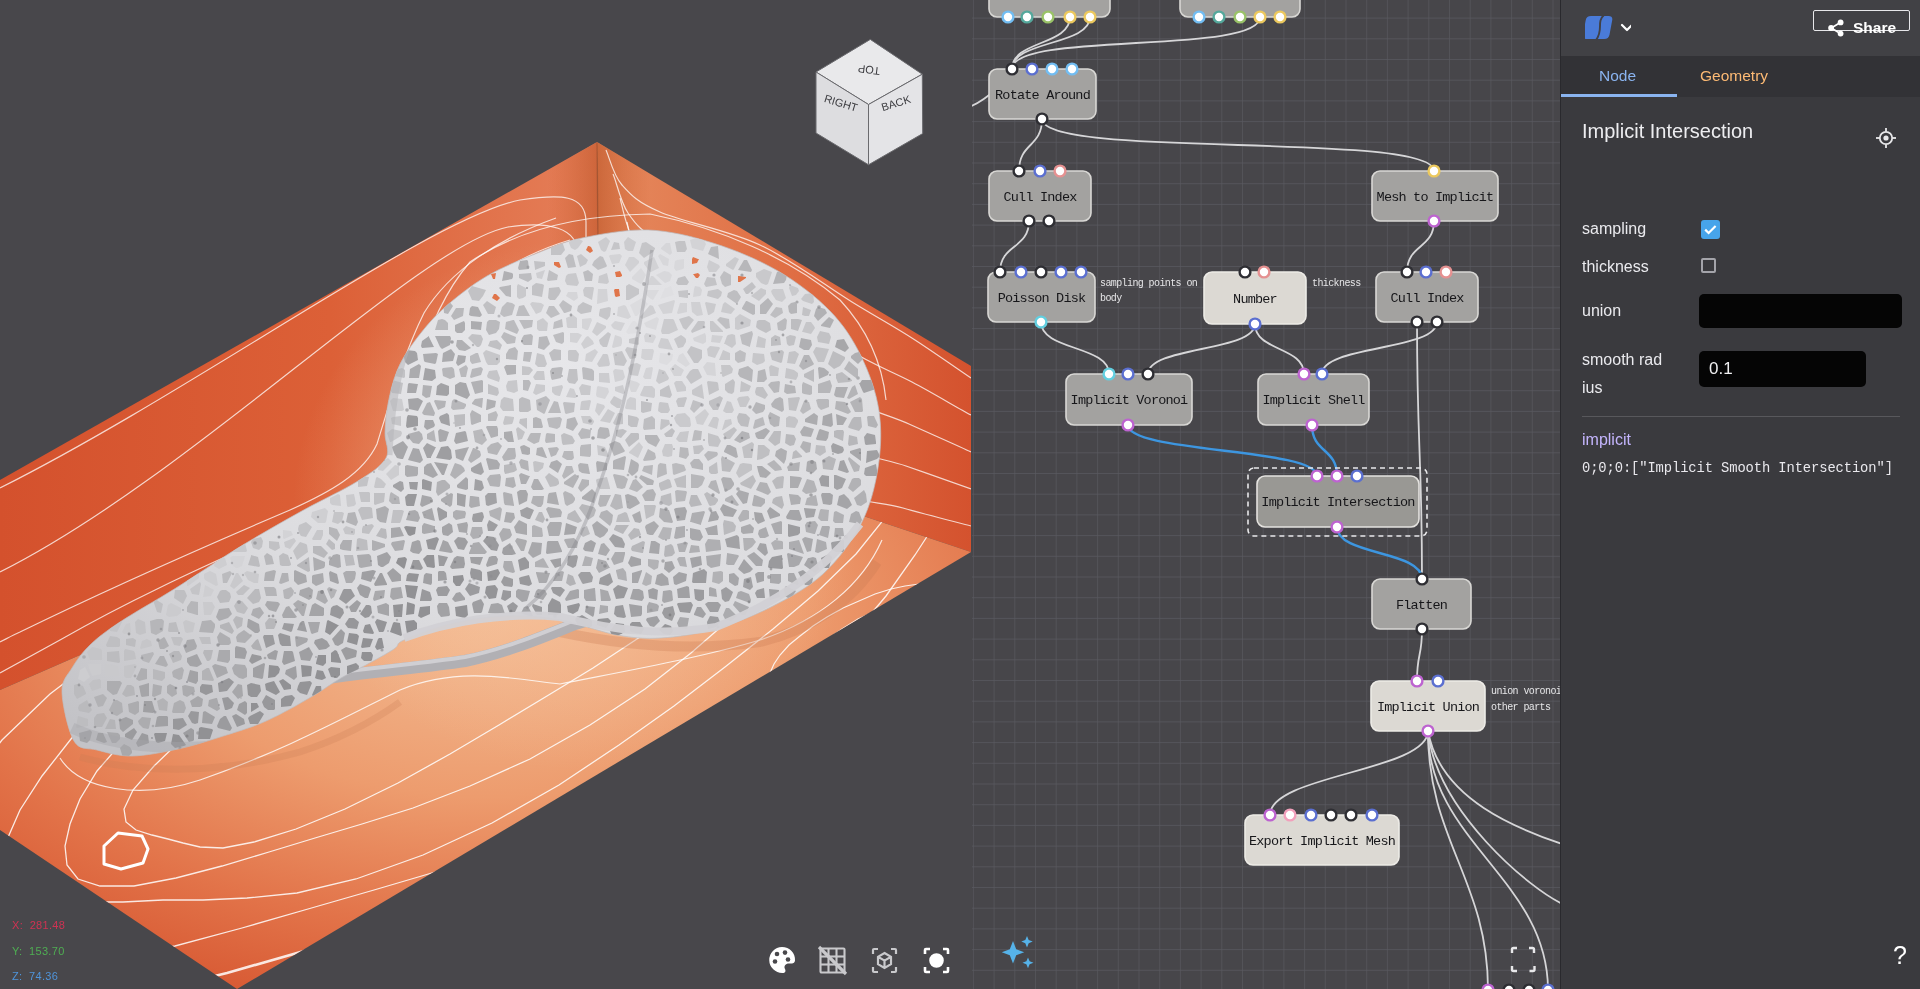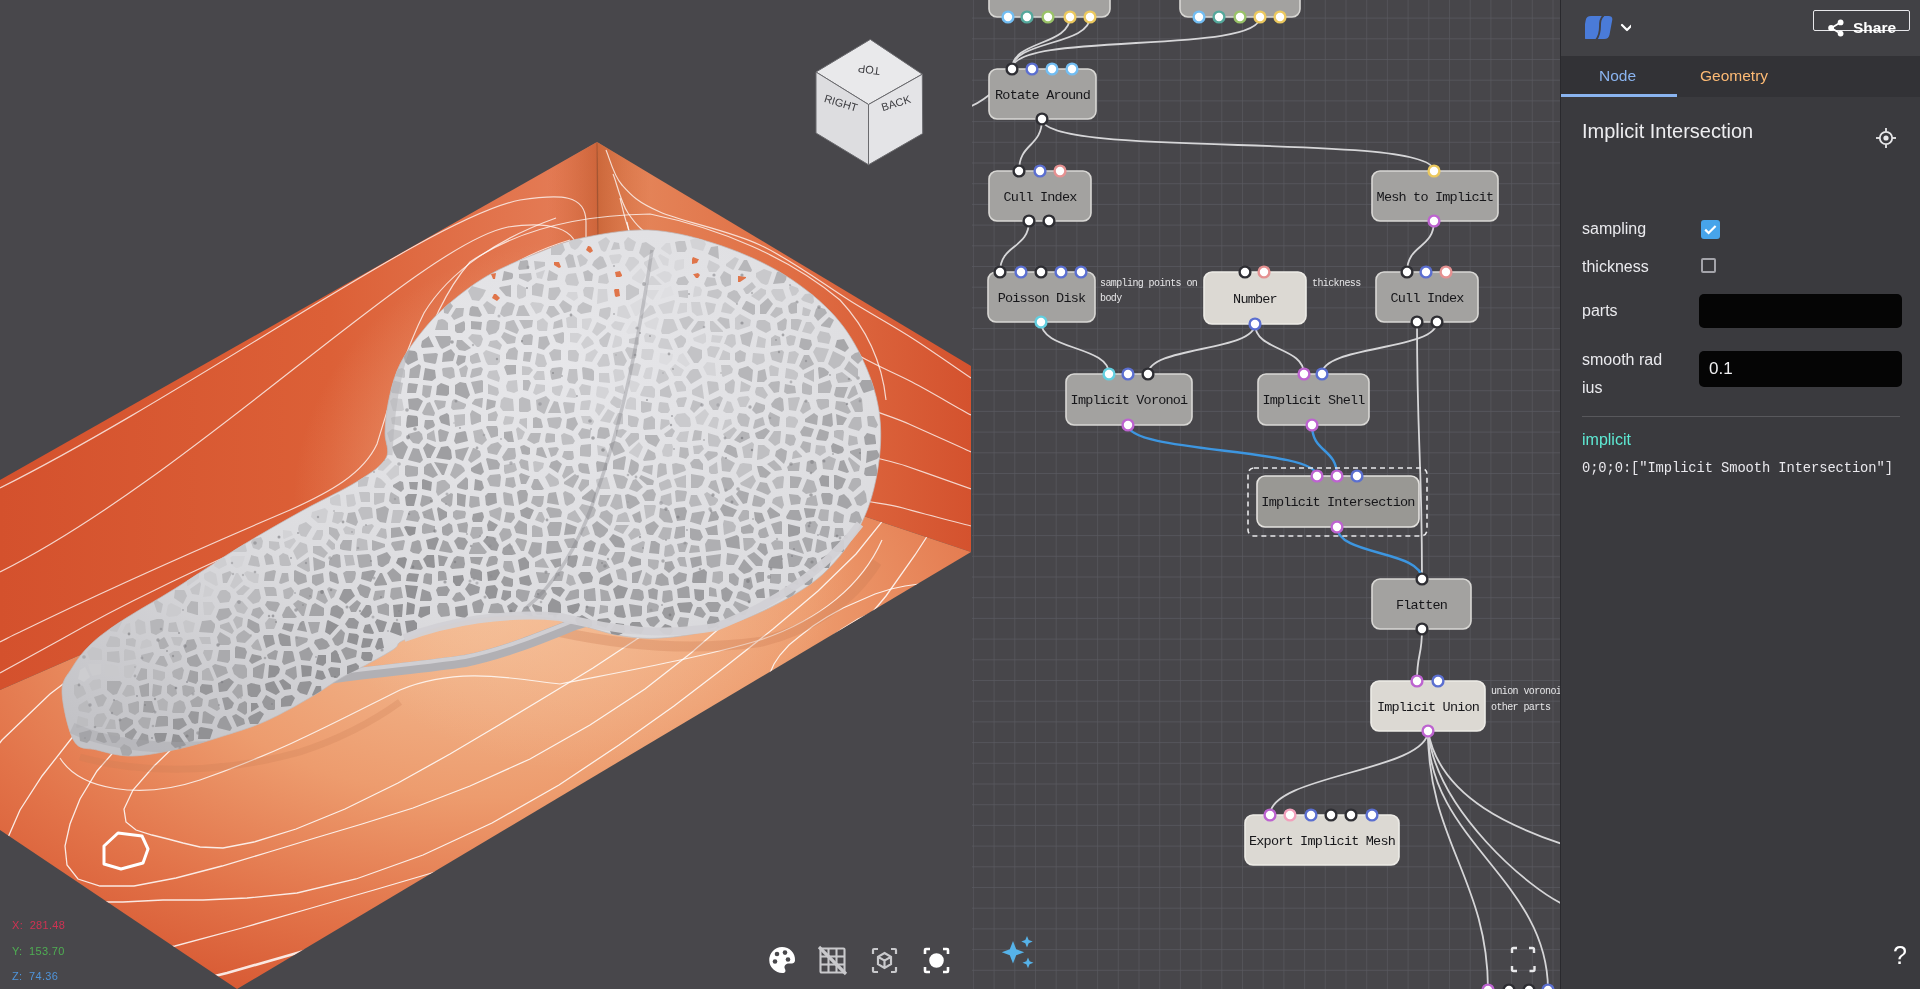--- a/index.html
+++ b/index.html
@@ -1422,21 +1422,21 @@
         </g>
 </svg>
 <div style="position:absolute;left:21px;top:220px;font-family:'Liberation Sans',sans-serif;font-size:16px;color:#eaeaee">sampling</div>
 <div style="position:absolute;left:140px;top:220px;width:19px;height:19px;background:#47a4ea;border-radius:3px">
  <svg width="19" height="19">
           <path d="M4.2,9.6 l3.4,3.4 l7,-7" stroke="#fff" stroke-width="2.2" fill="none"></path>
         </svg>
 </div>
 <div style="position:absolute;left:21px;top:258px;font-family:'Liberation Sans',sans-serif;font-size:16px;color:#eaeaee">thickness</div>
 <div style="position:absolute;left:140px;top:258px;width:15px;height:15px;border:2px solid #a4a4aa;border-radius:2px"></div>
-<div style="position:absolute;left:21px;top:302px;font-family:'Liberation Sans',sans-serif;font-size:16px;color:#eaeaee">parts</div>
+<div style="position:absolute;left:21px;top:302px;font-family:'Liberation Sans',sans-serif;font-size:16px;color:#eaeaee">union</div>
 <div style="position:absolute;left:138px;top:294px;width:203px;height:34px;background:#050505;border-radius:5px"></div>
 <div style="position:absolute;left:21px;top:346px;font-family:'Liberation Sans',sans-serif;font-size:16px;line-height:28px;color:#eaeaee">smooth rad<br>ius</div>
-<div style="position:absolute;left:138px;top:351px;width:203px;height:36px;background:#050505;border-radius:5px;color:#f0f0f2;font-family:'Liberation Sans',sans-serif;font-size:17px;line-height:36px;padding-left:10px;box-sizing:border-box">0.1</div>
+<div style="position:absolute;left:138px;top:351px;width:167px;height:36px;background:#050505;border-radius:5px;color:#f0f0f2;font-family:'Liberation Sans',sans-serif;font-size:17px;line-height:36px;padding-left:10px;box-sizing:border-box">0.1</div>
 <div style="position:absolute;left:21px;top:416px;width:318px;height:1px;background:#58585c"></div>
-<div style="position:absolute;left:21px;top:431px;font-family:'Liberation Sans',sans-serif;font-size:16px;color:#5eead4">implicit</div>
+<div style="position:absolute;left:21px;top:431px;font-family:'Liberation Sans',sans-serif;font-size:16px;color:#c4b5fd">implicit</div>
 <div style="position:absolute;right:13px;top:941px;font-family:'Liberation Sans',sans-serif;font-size:25px;color:#fff">?</div>
 <div style="position:absolute;left:21px;top:461px;font-family:'Liberation Mono',monospace;font-size:13.8px;letter-spacing:-0.1px;color:#e9e8ed">0;0;0:["Implicit Smooth Intersection"]</div>
 </div>
 </div>
 </body></html>

